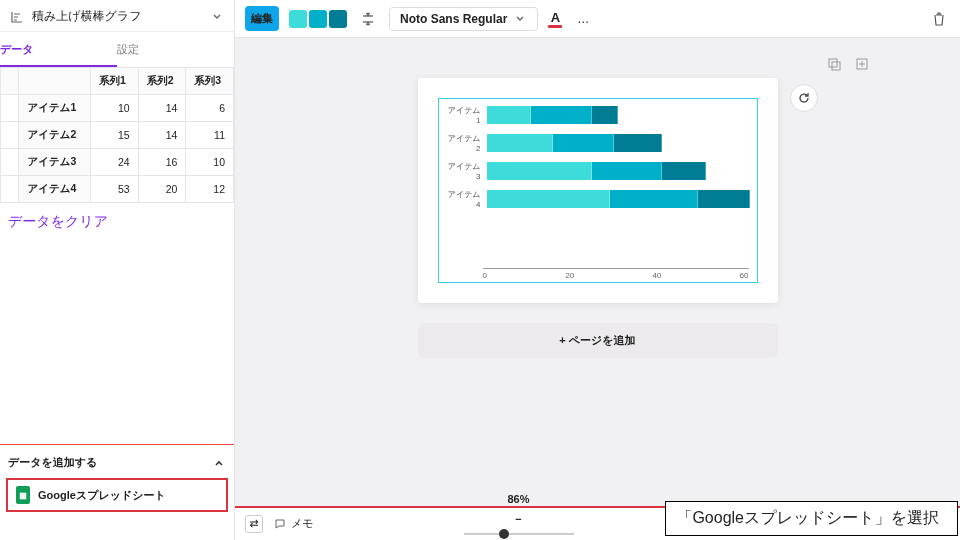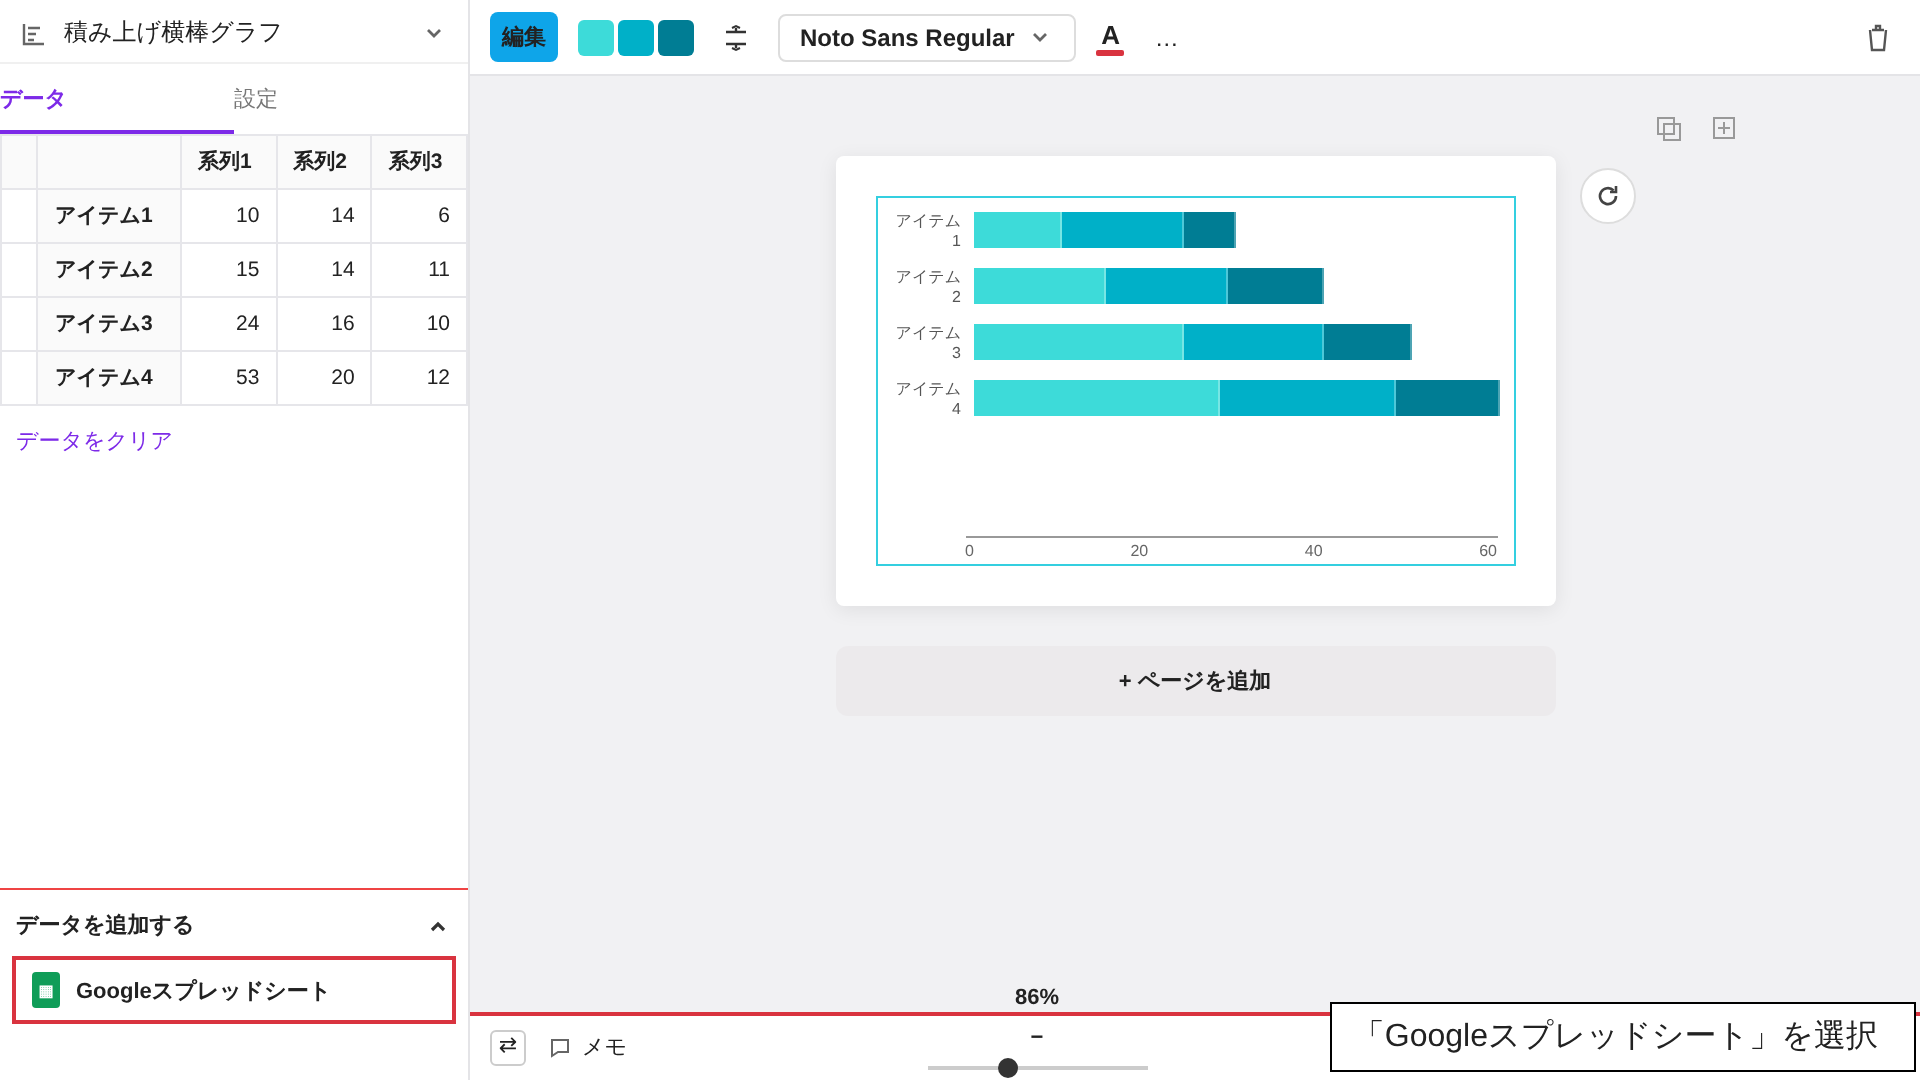--- a/index.html
+++ b/index.html
@@ -9,21 +9,21 @@
   .sb-top { display: flex; align-items: center; padding: 8px 10px 6px; gap: 8px; border-bottom: 1px solid #f0f0f0; }
   .chevron { width: 14px; height: 14px; display: inline-flex; align-items: center; justify-content: center; }
   .sb-type-btn { flex: 1; display: flex; align-items: flex-start; gap: 6px; cursor: pointer; }
   .tabs { display: flex; }
   .tab { flex: 1; padding: 10px 0 8px; font-size: 11px; border-bottom: 2px solid transparent; color: #777; cursor: pointer; }
   .tab.active { color: #7d2ae8; border-bottom-color: #7d2ae8; font-weight: 600; }
   .table { border-collapse: collapse; width: 100%; font-size: 10.5px; }
   .table th, .table td { border: 1px solid #e6e6ea; padding: 6px 8px; text-align: left; }
   .table td.num { text-align: right; }
   .table th { background: #fafafa; }
-  .clear-link { color: #7d2ae8; font-size: 11px; padding: 10px 8px; cursor: pointer; }
+  .clear-link { color: #7d2ae8; font-size: 14px; padding: 10px 8px; cursor: pointer; }
   .sidebar-gap { flex: 1; }
   .add-header { display: flex; align-items: center; justify-content: space-between; font-weight: 700; font-size: 11px; padding: 10px 8px 6px; border-top: 1px solid #ef4444; cursor: pointer; }
   .gs-row { border: 2px solid #d9333f; margin: 2px 6px 28px; display: flex; align-items: center; gap: 8px; padding: 6px 8px; font-weight: 700; font-size: 11px; cursor: pointer; }
   .gs-icon { width: 14px; height: 18px; background: #0f9d58; color: #fff; font-size: 8px; display: inline-flex; align-items: center; justify-content: center; border-radius: 2px; }
   .main { flex: 1; display: flex; flex-direction: column; background: #f1f1f3; position: relative; }
   .toolbar { display: flex; align-items: center; gap: 10px; padding: 6px 10px; background: #fff; border-bottom: 1px solid #e4e4e7; }
   .btn-pill { background: #0ea5e9; border-radius: 4px; padding: 5px 6px; font-size: 11px; font-weight: 700; cursor: pointer; }
   .swatches { display: flex; gap: 2px; }
   .swatch { width: 18px; height: 18px; border-radius: 3px; cursor: pointer; }
   .tb-icon { width: 22px; height: 22px; display: inline-flex; align-items: center; justify-content: center; border-radius: 4px; cursor: pointer; }

